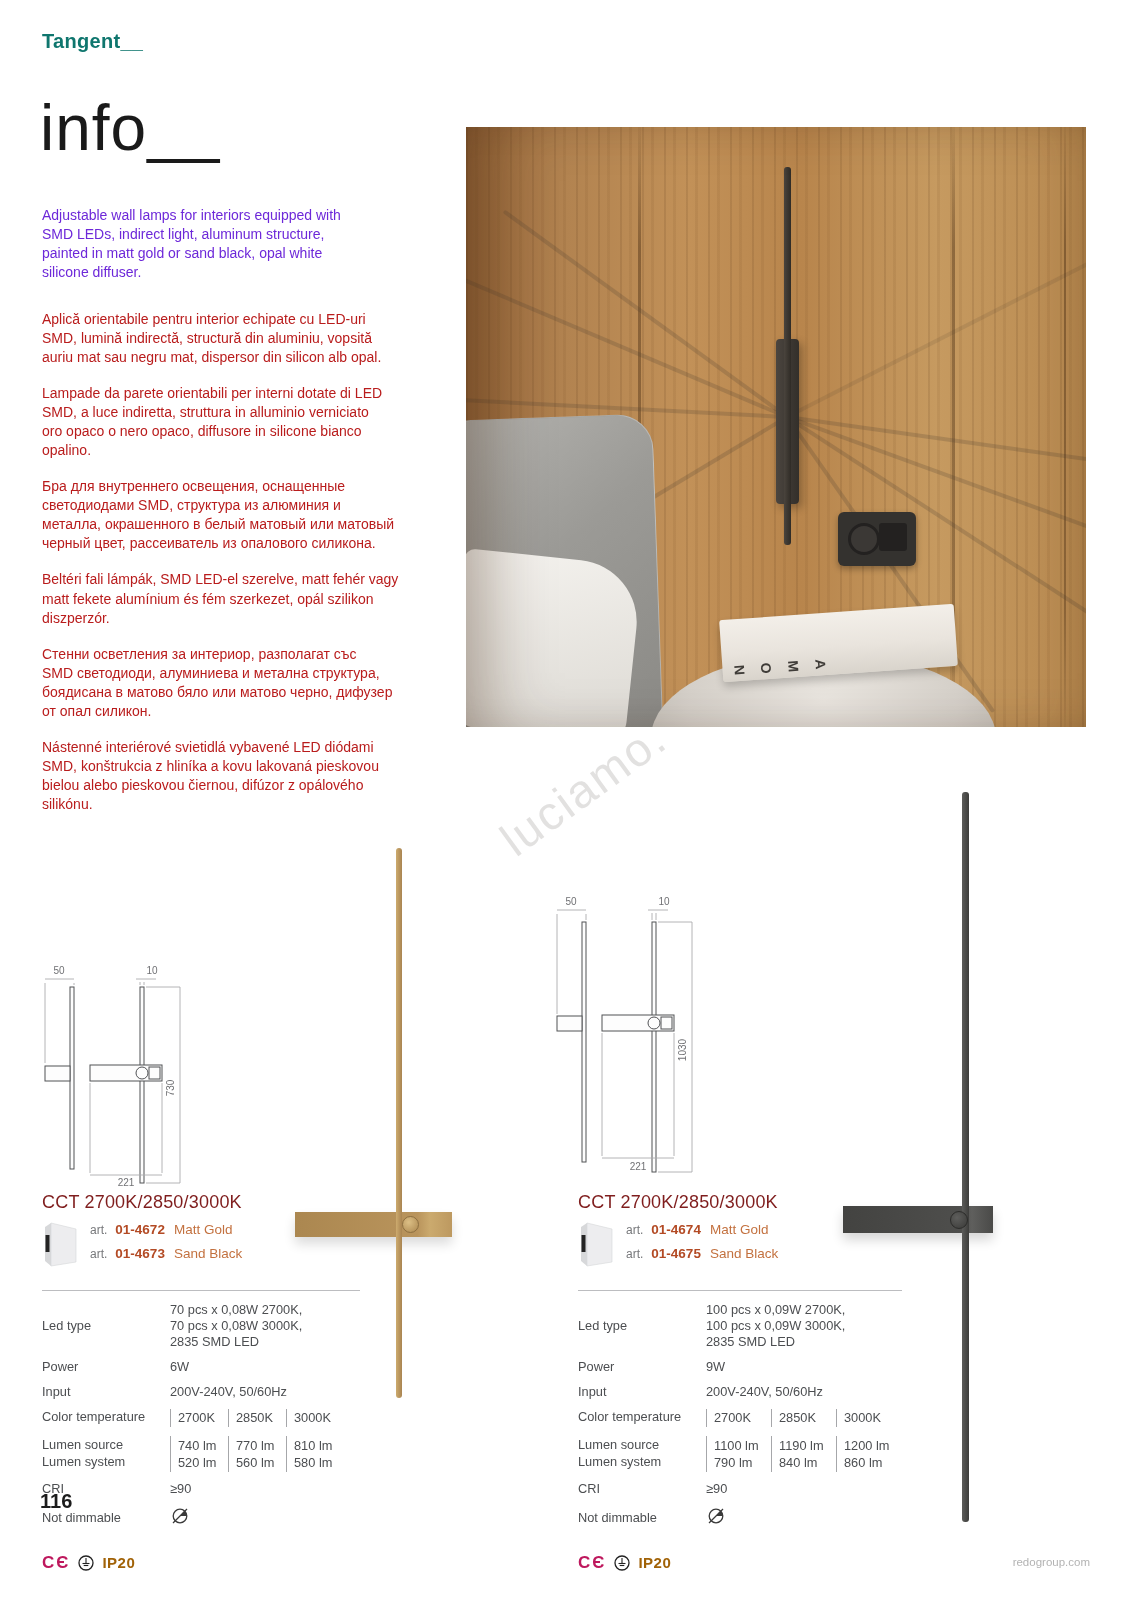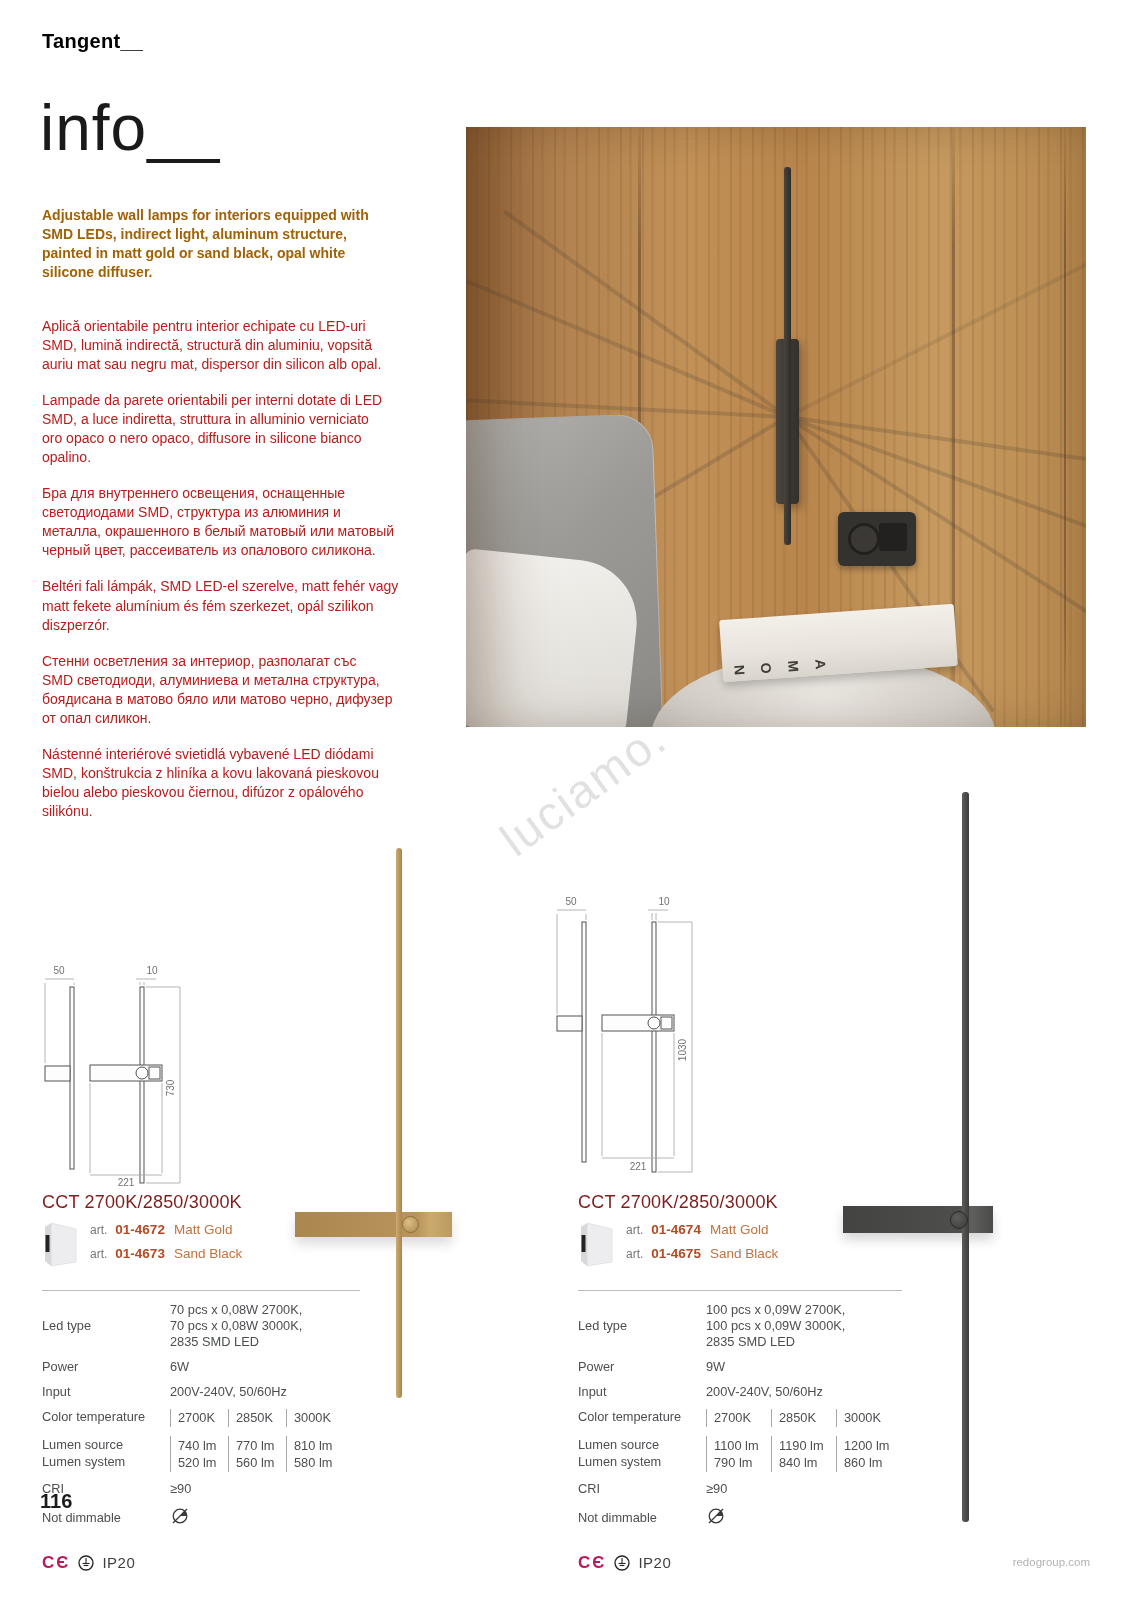--- a/index.html
+++ b/index.html
@@ -1,26 +1,26 @@
 <!DOCTYPE html>
 <html><head>
 <meta charset="utf-8">
 <style>
   html,body{margin:0;padding:0;background:#ffffff;}
   .page{position:relative;width:1131px;height:1600px;background:#fff;overflow:hidden;
         font-family:"Liberation Sans", sans-serif;color:#222;}
 
   
-  .brand{position:absolute;left:42px;top:30px;font-size:20px;font-weight:700;color:#000000;letter-spacing:.3px;}
+  .brand{position:absolute;left:42px;top:30px;font-size:20px;font-weight:700;color:#0f766e;letter-spacing:.3px;}
   .title{position:absolute;left:40px;top:96px;font-size:64px;font-weight:400;color:#1a1a1a;letter-spacing:1px;line-height:1;}
 
   
   .textcol{position:absolute;left:42px;top:206px;width:420px;}
   .textcol p{margin:0 0 17px;font-size:14px;line-height:1.36;color:#b91c1c;white-space:pre-line;}
-  .textcol p.en{font-weight:700;color:#a16207;margin-bottom:35px;}
+  .textcol p.en{font-weight:400;color:#6d28d9;margin-bottom:28px;}
 
   
   .photo{position:absolute;left:466px;top:127px;width:620px;height:600px;overflow:hidden;z-index:1;
     background:
       repeating-linear-gradient(90deg, rgba(92,58,27,.14) 0 2px, rgba(0,0,0,0) 2px 9px,
         rgba(122,80,38,.12) 9px 12px, rgba(0,0,0,0) 12px 22px),
       linear-gradient(90deg,#96663a 0%,#b28350 16%,#c29158 36%,#b8854c 54%,#c69a60 76%,#b98a50 100%);}
   .photo::after{content:"";position:absolute;inset:0;pointer-events:none;
       box-shadow:inset 45px 0 70px -30px rgba(55,28,5,.4), inset -28px 0 55px -30px rgba(55,28,5,.28);}
   .seam{position:absolute;top:0;bottom:0;width:3px;
@@ -101,21 +101,21 @@
   .ledrow{align-items:center;}
   .lbl{flex:0 0 128px;}
   .val{flex:1;}
   .cells{display:flex;flex:1;}
   .cell{border-left:1px solid #a6a7aa;padding:1px 0 1px 7px;box-sizing:border-box;}
   .spec0 .cell{width:58px;} .spec1 .cell{width:65px;}
   .lumrow .lbl div,.lumrow .cell div{line-height:1.35;}
   .dimrow{align-items:center;margin-bottom:22px;}
   .certrow{display:flex;align-items:center;gap:7px;margin-top:3px;}
   .ce{font-size:17px;font-weight:600;letter-spacing:2px;color:#be185d;}
-  .ip{font-size:15px;font-weight:400;letter-spacing:.5px;color:#404040;}
+  .ip{font-size:15px;font-weight:700;letter-spacing:.5px;color:#a16207;}
 
   .pgnum{position:absolute;left:40px;top:1490px;font-size:20px;font-weight:700;color:#1c1c1c;}
   .site{position:absolute;right:41px;top:1556px;font-size:11.5px;color:#b3b3b3;}
 </style>
 </head>
 <body>
 
 <div class="page">
 
   <div class="brand">Tangent__</div>

